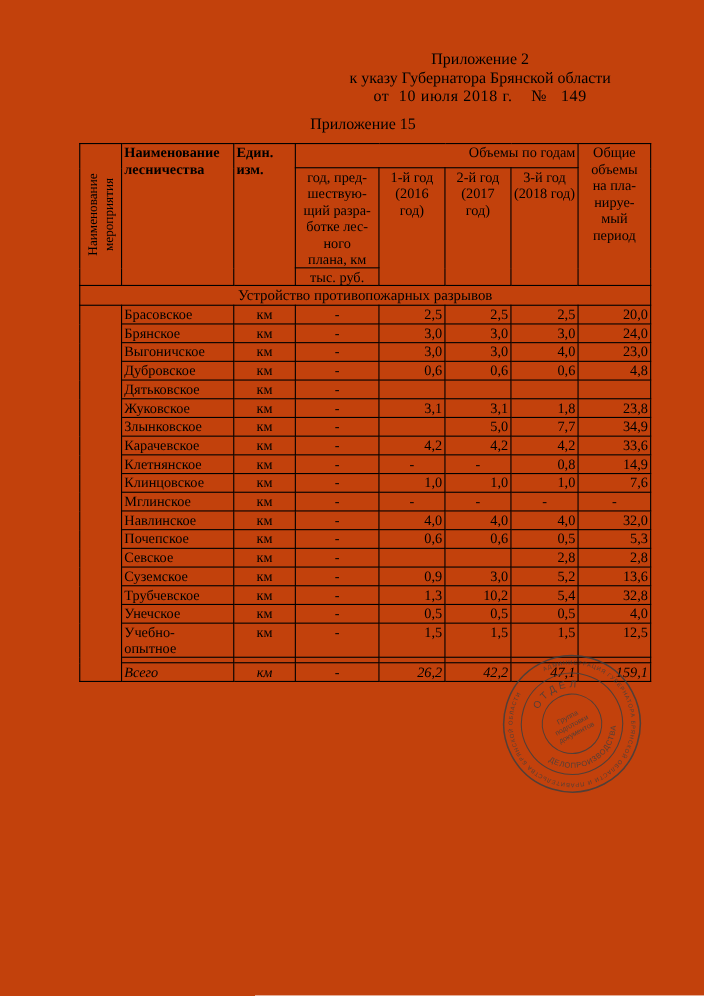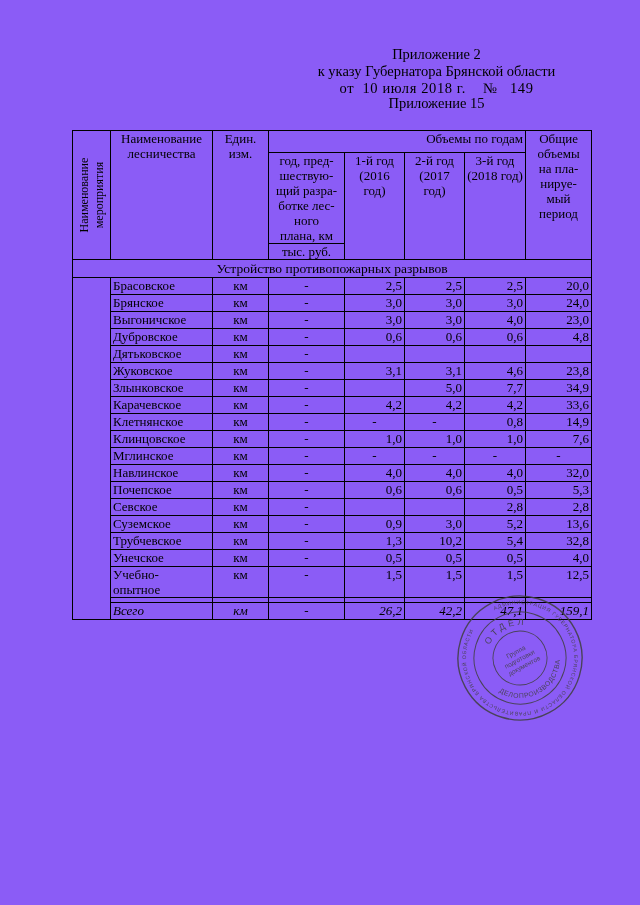--- a/index.html
+++ b/index.html
@@ -2,31 +2,31 @@
 <html><head>
 <meta charset="utf-8">
 <style>
   * { margin:0; padding:0; box-sizing:border-box; }
   html,body { background:#ffffff; }
   body {
     width:640px; height:905px;
     font-family:"Liberation Serif", serif;
     color:#000;
   }
-  .page { position:relative; width:640px; height:905px; background:#8b5cf6; overflow:hidden; }
+  .page { position:relative; width:640px; height:905px; background:#c2410c; overflow:hidden; }
 
   
   .head-block {
     position:absolute; top:46px; left:282px; width:309px;
     text-align:center; font-size:14.5px; line-height:17px;
   }
   .head-line3 { letter-spacing:0.6px; white-space:pre; }
   .appendix-label {
-    position:absolute; top:95px; left:282px; width:309px;
-    text-align:center; font-size:14.5px;
+    position:absolute; top:105px; left:282px; width:309px;
+    text-align:left; font-size:14.5px;
   }
 
   
   table.main {
     position:absolute; left:72px; top:130px; width:519px;
     border-collapse:collapse; table-layout:fixed;
   }
   table.main td {
     border:1px solid #000;
     font-size:13px; line-height:15px;
@@ -34,21 +34,21 @@
     overflow:hidden;
   }
   .c-activity-head { position:relative; }
   .vertical-label {
     position:absolute; left:50%; top:50%;
     width:124px;
     transform:translate(-50%,-50%) rotate(-90deg);
     text-align:center; font-size:12px; line-height:15px;
     white-space:pre-line;
   }
-  .h-center { text-align:center; white-space:pre-line; padding-top:1px; }
+  .h-center { text-align:left; white-space:pre-line; padding-top:1px;font-weight:bold; }
   .h-group  { text-align:right; vertical-align:middle; height:22px;margin-left:32px; }
   .h-prev   { height:88px; text-align:center; white-space:pre-line; font-size:12.5px; line-height:14.5px; padding-top:2px; }
   .h-tys    { height:16px; text-align:center; font-size:12.5px;font-family:Liberation Serif, serif; }
   .h-year   { font-size:9.5px; line-height:11px; text-align:center; white-space:pre-line; padding-top:2px; }
   .h-total  { text-align:center; white-space:pre-line; font-size:12.5px; line-height:14.5px; padding-top:1px; }
 
   tr.section-row td { text-align:center; font-size:13.5px; height:18px; vertical-align:middle; }
   tr.data-row { height:17px; }
   .cell-name { text-align:left; padding-left:3px; white-space:pre-line; }
   .cell-unit { text-align:center; }
@@ -174,21 +174,21 @@
           <td class="cell-num"></td>
           <td class="cell-num"></td>
           <td class="cell-num"></td>
         </tr>
         <tr class="data-row">
           <td class="cell-name">Жуковское</td>
           <td class="cell-unit">км</td>
           <td class="cell-dash">-</td>
           <td class="cell-num">3,1</td>
           <td class="cell-num">3,1</td>
-          <td class="cell-num">4,6</td>
+          <td class="cell-num">1,8</td>
           <td class="cell-num">23,8</td>
         </tr>
         <tr class="data-row">
           <td class="cell-name">Злынковское</td>
           <td class="cell-unit">км</td>
           <td class="cell-dash">-</td>
           <td class="cell-num"></td>
           <td class="cell-num">5,0</td>
           <td class="cell-num">7,7</td>
           <td class="cell-num">34,9</td>

